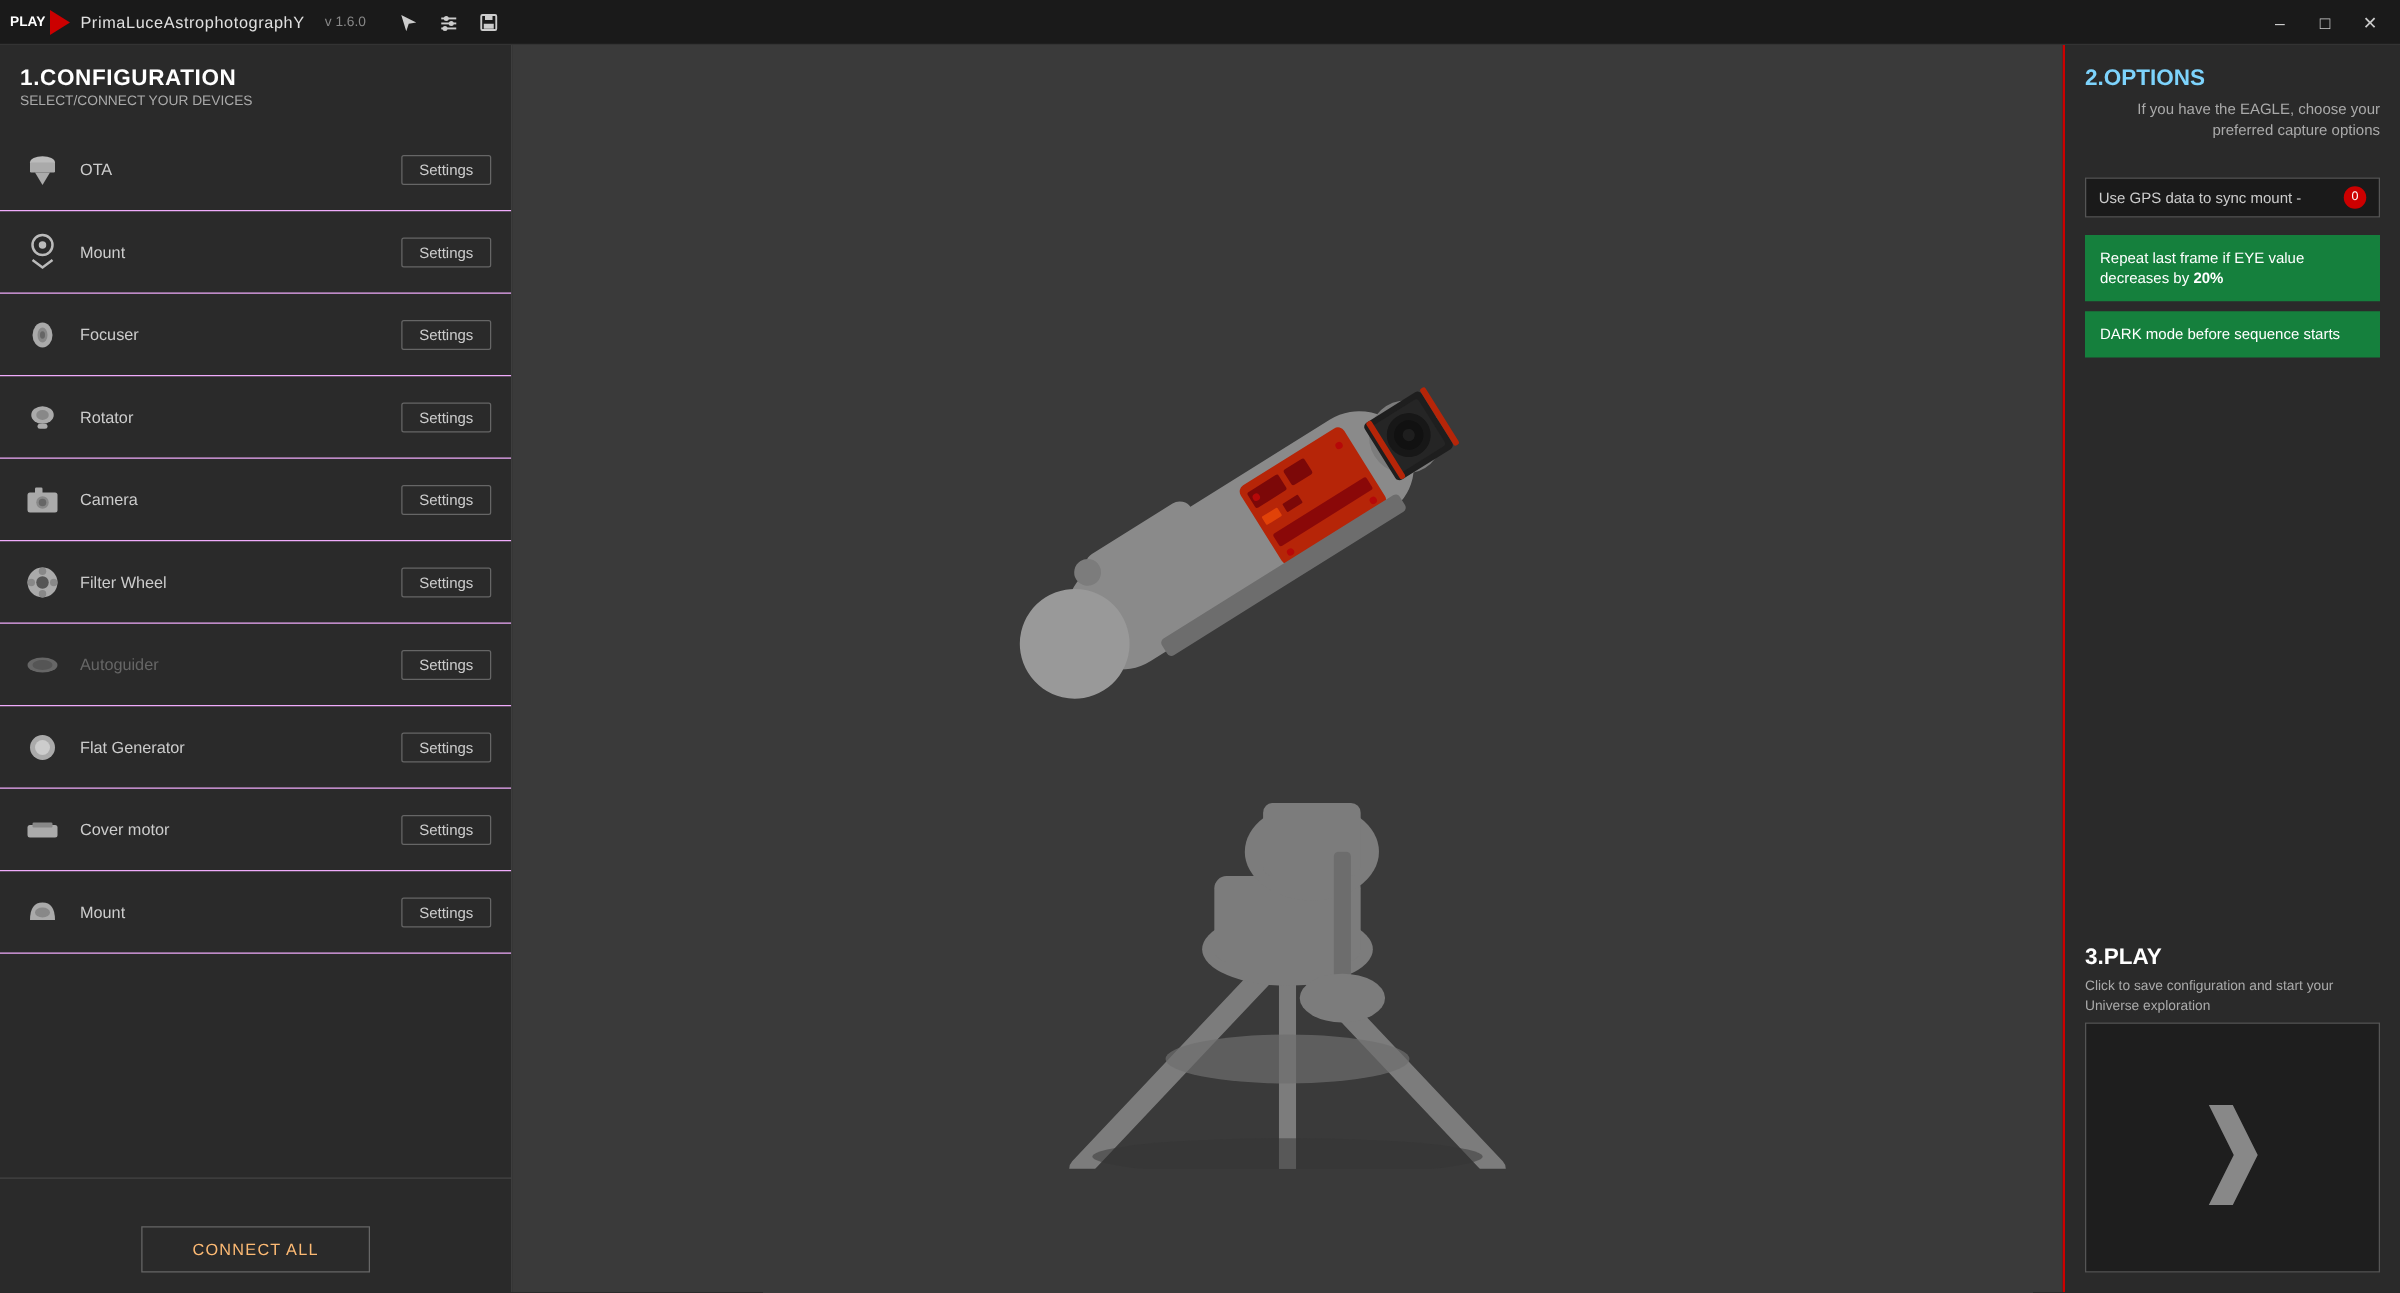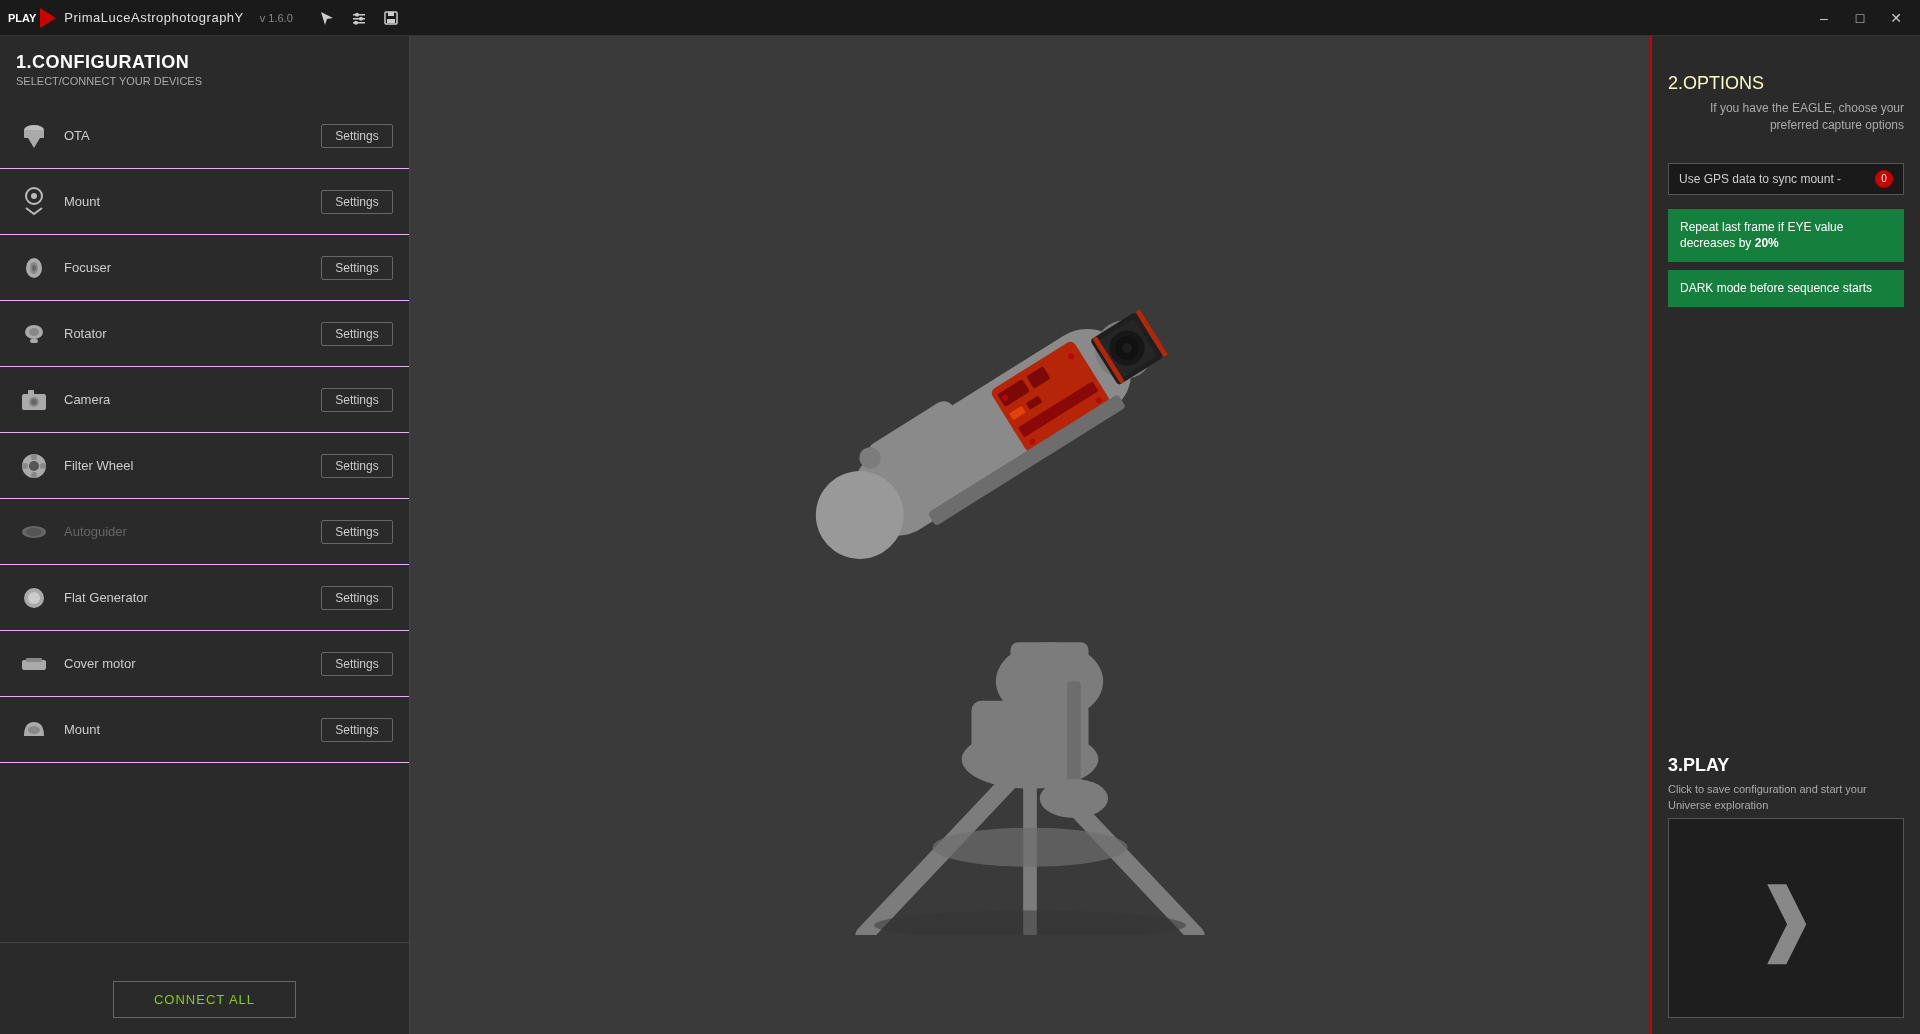--- a/index.html
+++ b/index.html
@@ -163,21 +163,21 @@
       min-width: 72px;
     }
     .connect-all-area {
       padding: 16px;
       display: flex;
       justify-content: center;
       border-top: 1px solid #444;
     }
     .connect-all-btn {
       background: transparent;
-      color: #84cc16;
+      color: #fdba74;
       border: 1px solid #666;
       padding: 10px 40px;
       font-size: 13px;
       cursor: pointer;
       letter-spacing: 1px;
       margin-top: 22px;
     }
 
     
     .center-panel {
@@ -195,24 +195,23 @@
       width: 270px;
       background: #2a2a2a;
       border-left: 2px solid #cc0000;
       display: flex;
       flex-direction: column;
       padding: 16px;
       flex-shrink: 0;
     }
     .options-title {
       font-size: 18px;
-      font-weight: normal;
-      color: #fef9c3;
+      font-weight: bold;
+      color: #7dd3fc;
       margin-bottom: 6px;
-      margin-top: 21px;
     }
     .options-desc {
       font-size: 12px;
       color: #aaa;
       margin-bottom: 29px;
       line-height: 1.4;
       text-align: right;
     }
     .gps-select {
       width: 100%;

